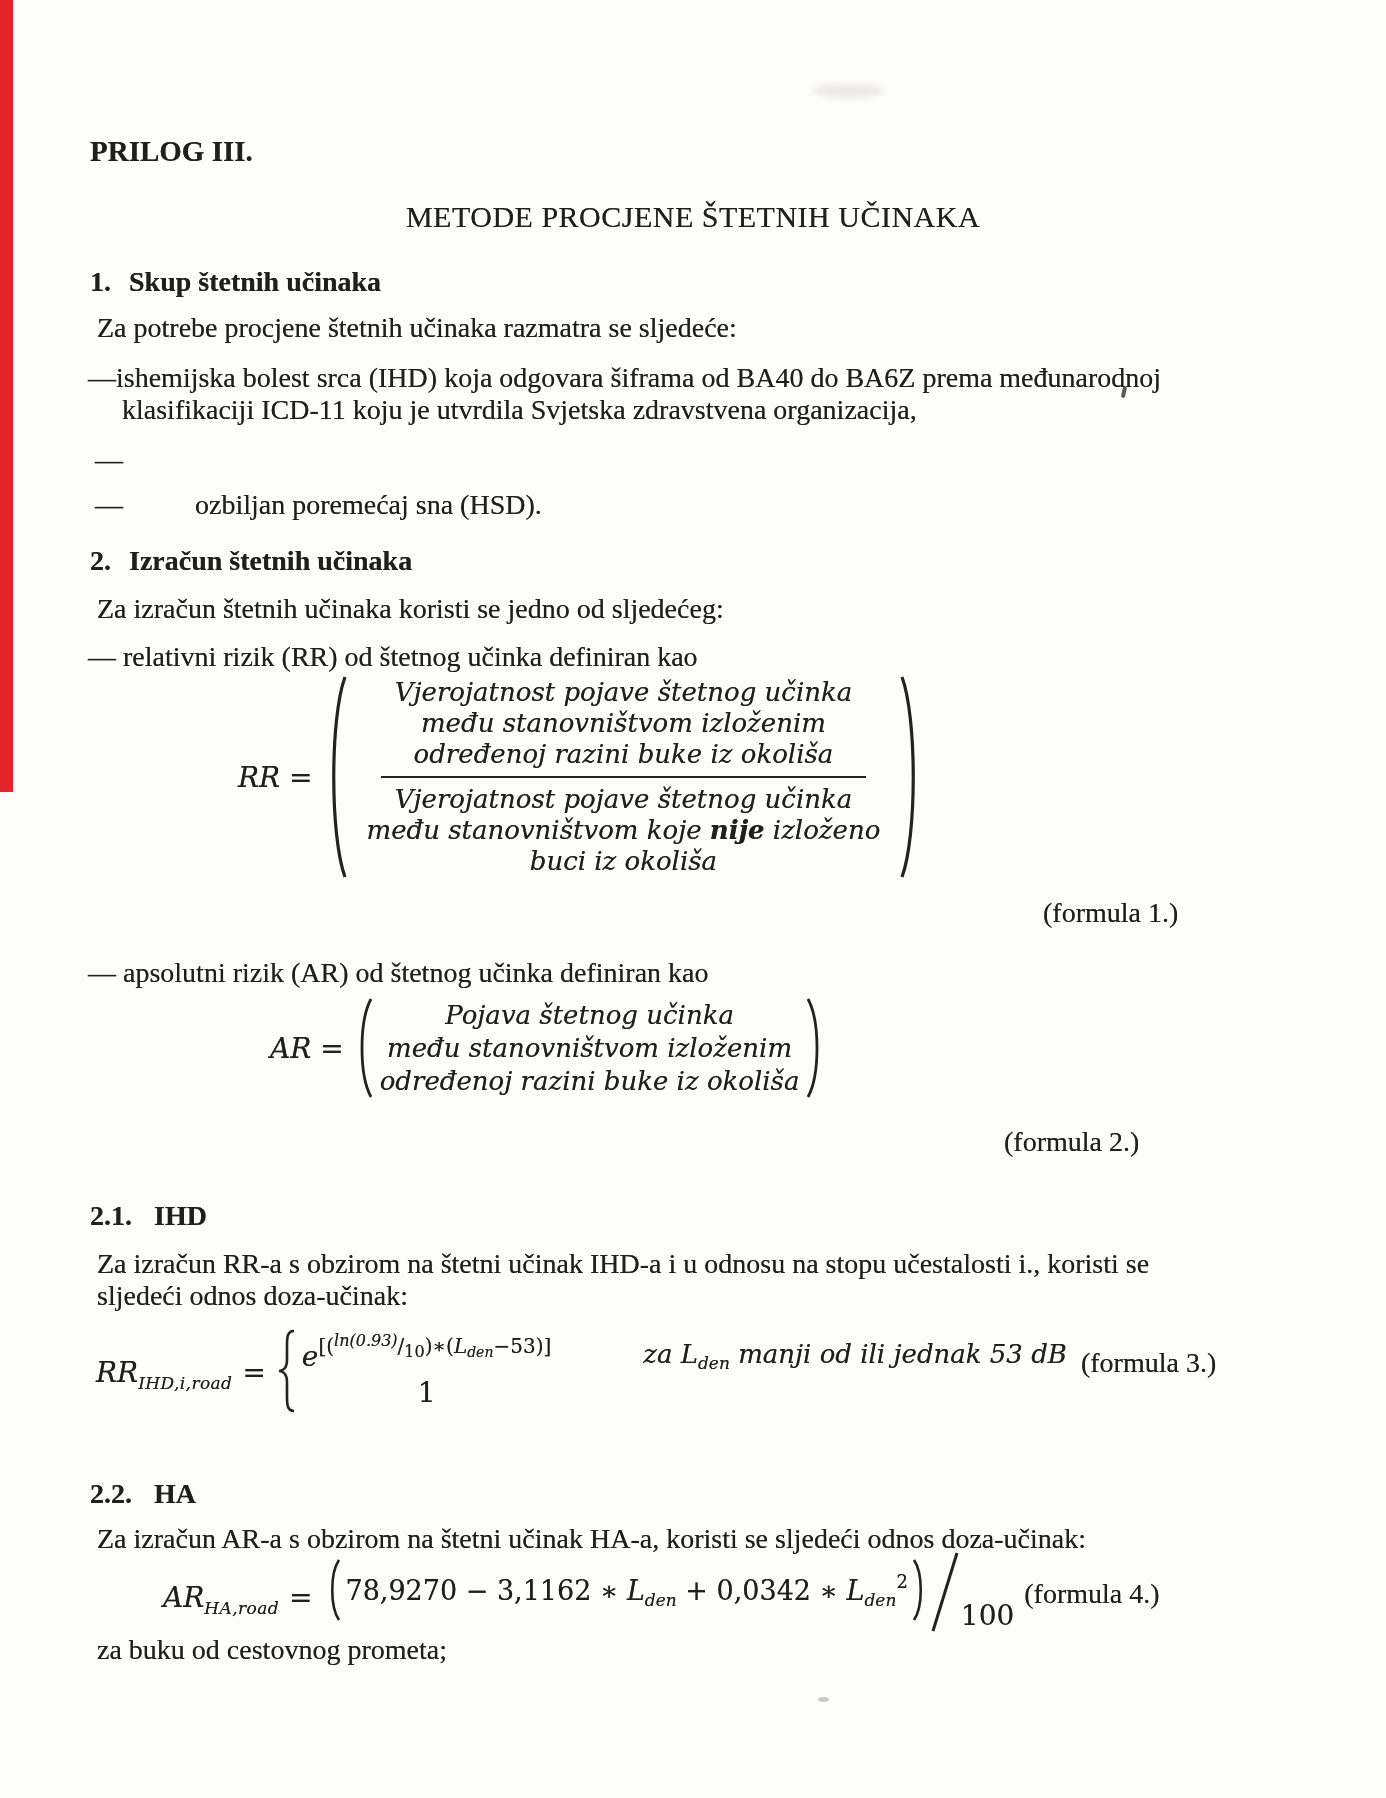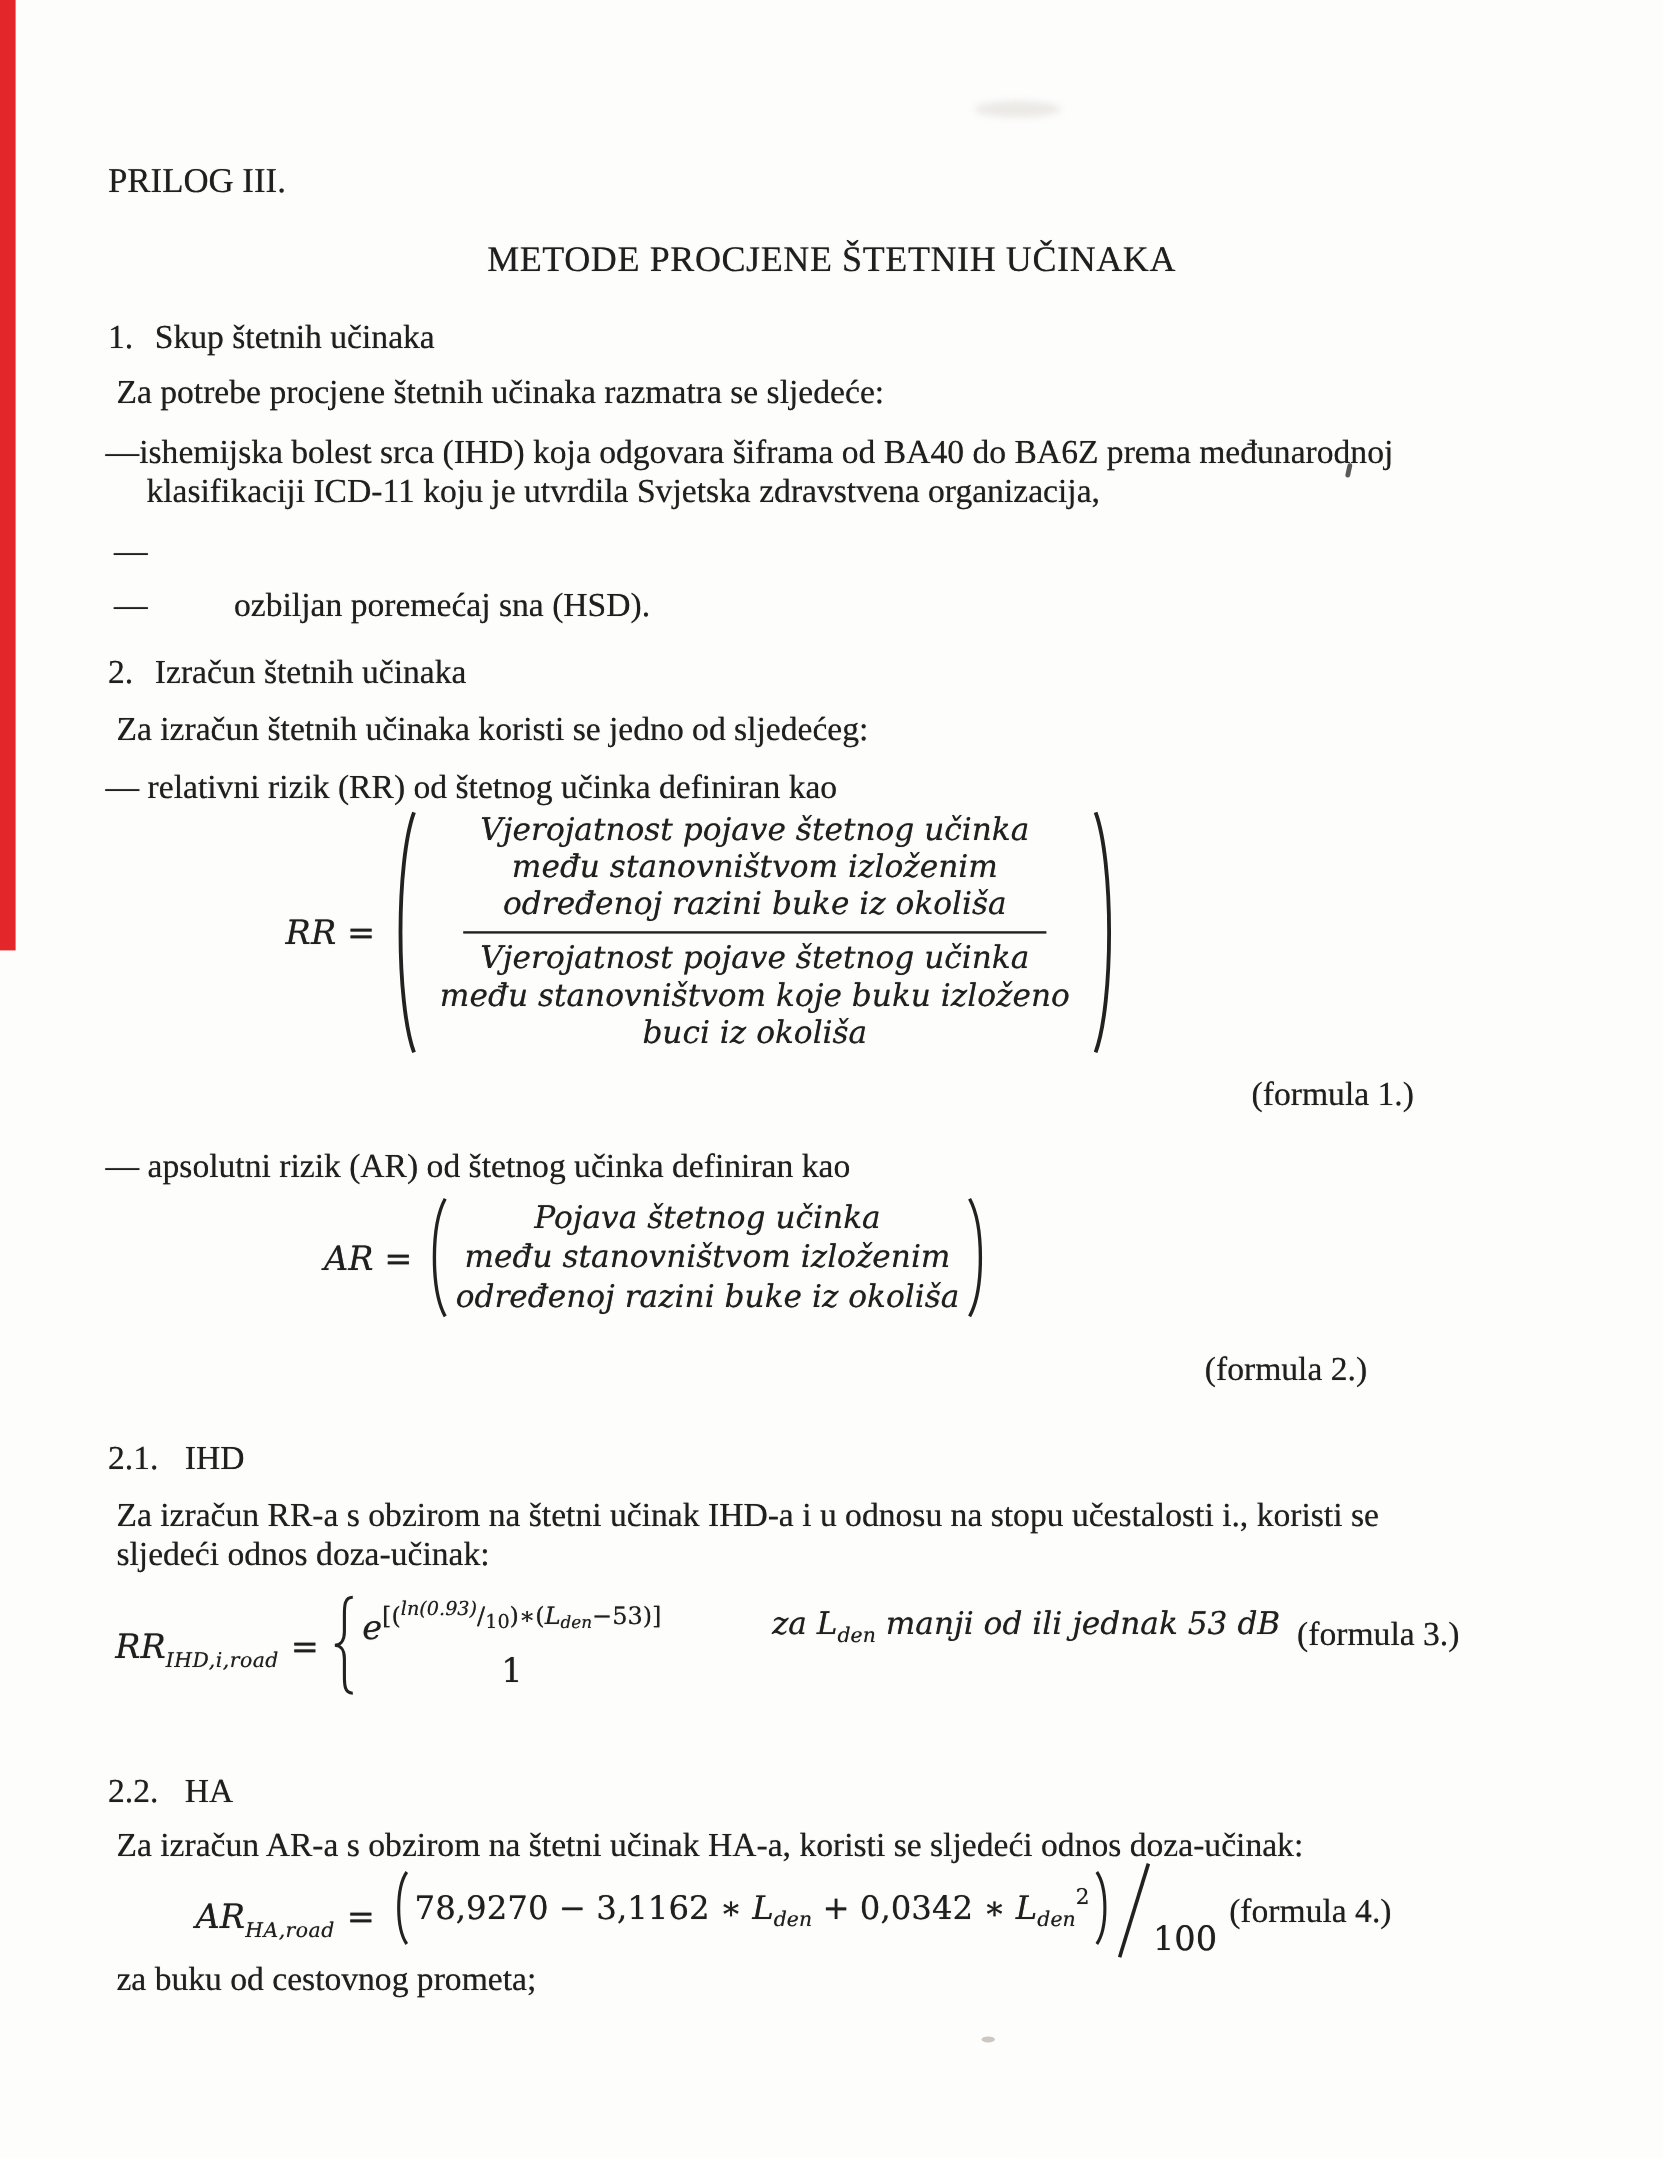--- a/index.html
+++ b/index.html
@@ -1,21 +1,21 @@
 <!DOCTYPE html>
 <html><head>
 <meta charset="utf-8">
 <style>
   *{box-sizing:border-box}
   html,body{margin:0;padding:0;background:#ffffff}
   .page{position:relative;width:1386px;height:1798px;background:#fdfdfc;overflow:hidden;
         font-family:"Liberation Serif",serif;color:#1f1f1f}
   .t{position:absolute;white-space:nowrap;font-size:28px;line-height:34px;
      text-shadow:0 0 .6px rgba(25,25,25,.72)}
-  .b{font-weight:400}
+  .b{font-weight:700}
   .c{left:0;width:1386px;text-align:center}
   .m{font-family:"DejaVu Serif",serif;font-style:italic}
   .mn{font-family:"DejaVu Serif",serif;font-style:normal}
   .f{position:absolute;display:flex;text-shadow:0 0 .6px rgba(25,25,25,.72)}
   .stack{display:flex;flex-direction:column;align-items:center}
   .fl{font-size:26px;line-height:31px;white-space:nowrap}
   .lab{font-size:28px;line-height:34px;white-space:nowrap}
   .numbox{padding:2px 14px 6px;border-bottom:2.5px solid #222;display:flex;flex-direction:column;align-items:center}
   .denbox{padding:6px 14px 2px;display:flex;flex-direction:column;align-items:center}
   .s1{font-size:17px;vertical-align:-7px;letter-spacing:.4px}
@@ -75,21 +75,21 @@
       <path d="M22 5 C7 46 7 164 22 205" stroke-width="3.2"></path>
     </svg>
     <div class="stack" style="margin:0 4px">
       <div class="numbox">
         <div class="m fl">Vjerojatnost pojave štetnog učinka</div>
         <div class="m fl">među stanovništvom izloženim</div>
         <div class="m fl">određenoj razini buke iz okoliša</div>
       </div>
       <div class="denbox">
         <div class="m fl">Vjerojatnost pojave štetnog učinka</div>
-        <div class="m fl"><span>među stanovništvom koje </span><span class="b">buku</span><span> izloženo</span></div>
+        <div class="m fl"><span>među stanovništvom koje </span><span class="b">nije</span><span> izloženo</span></div>
         <div class="m fl">buci iz okoliša</div>
       </div>
     </div>
     <svg class="paren" width="26" height="210" viewBox="0 0 26 210">
       <path d="M4 5 C19 46 19 164 4 205" stroke-width="3.2"></path>
     </svg>
   </div>
 
   <div class="t" style="left:1043px;top:896px">(formula 1.)</div>
 

